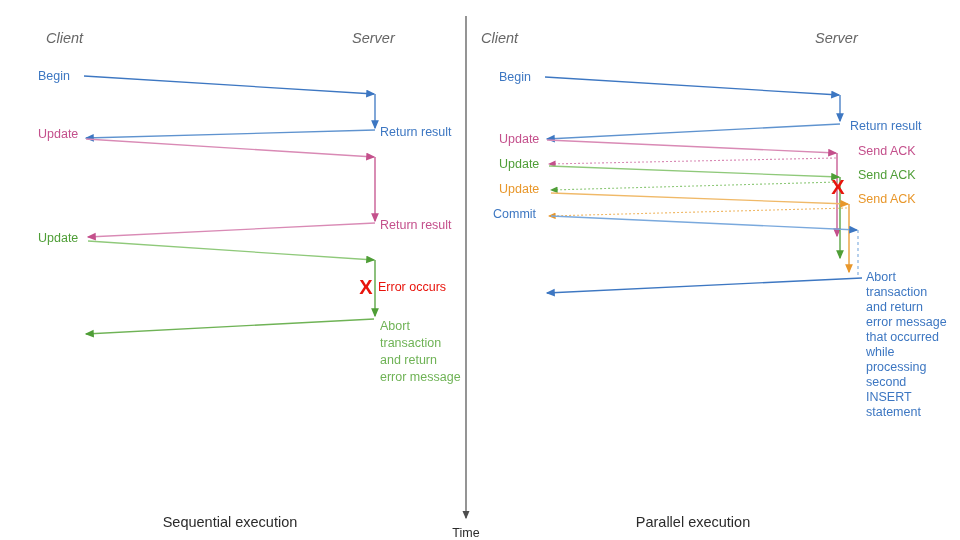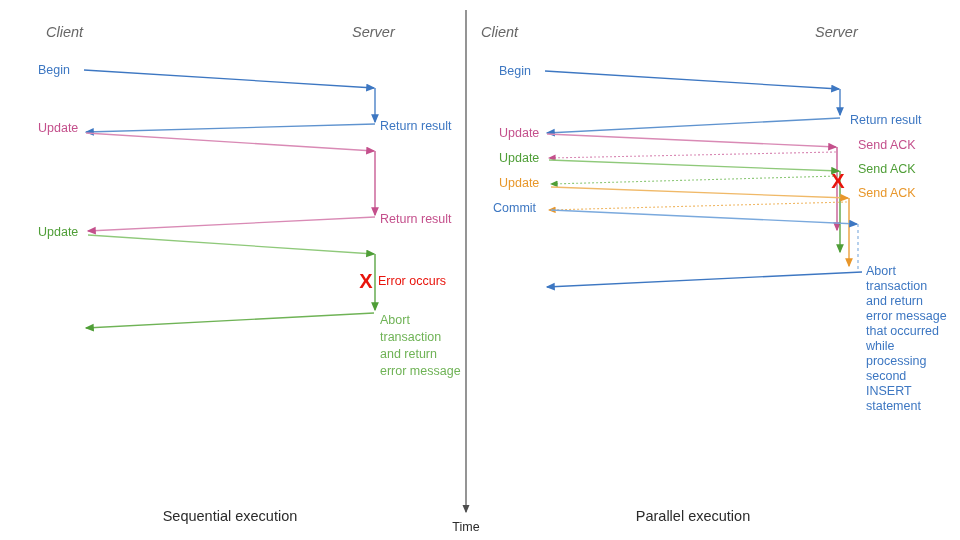--- a/index.html
+++ b/index.html
@@ -2,21 +2,21 @@
 <html><head>
 <meta charset="utf-8">
 <style>
   html, body {
     margin: 0; padding: 0;
     background: #ffffff;
     width: 960px; height: 540px;
     overflow: hidden;
     font-family: "Liberation Sans", sans-serif;
   }
-  #root { position: relative; width: 960px; height: 444px; }
+  #root { position: relative; width: 960px; height: 444px; margin-top: 6px; }
   svg.diagram { position: absolute; top: 0; left: 0; width: 960px; height: 540px; }
   text { font-family: "Liberation Sans", sans-serif; }
   .lane-header { font-size: 14.5px; font-style: italic; fill: #666666; }
   .msg-label { font-size: 12.5px; }
   .caption { font-size: 14.5px; fill: #2b2b2b; }
   .time-label { font-size: 12.5px; fill: #2b2b2b; }
   .err-x { font-size: 20px; font-weight: bold; fill: #e8140c; }
 </style>
 </head>
 <body>

